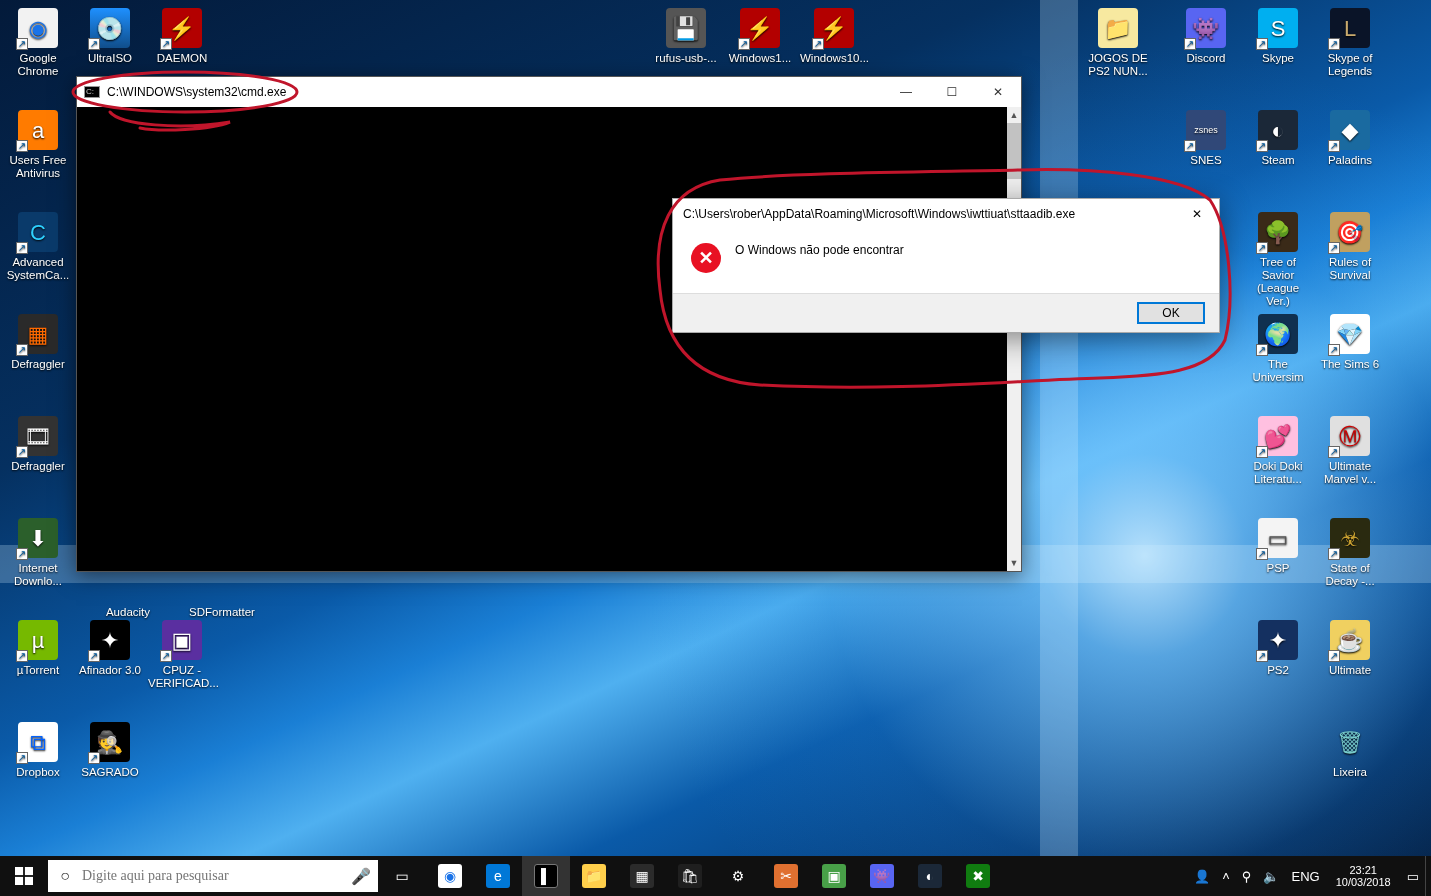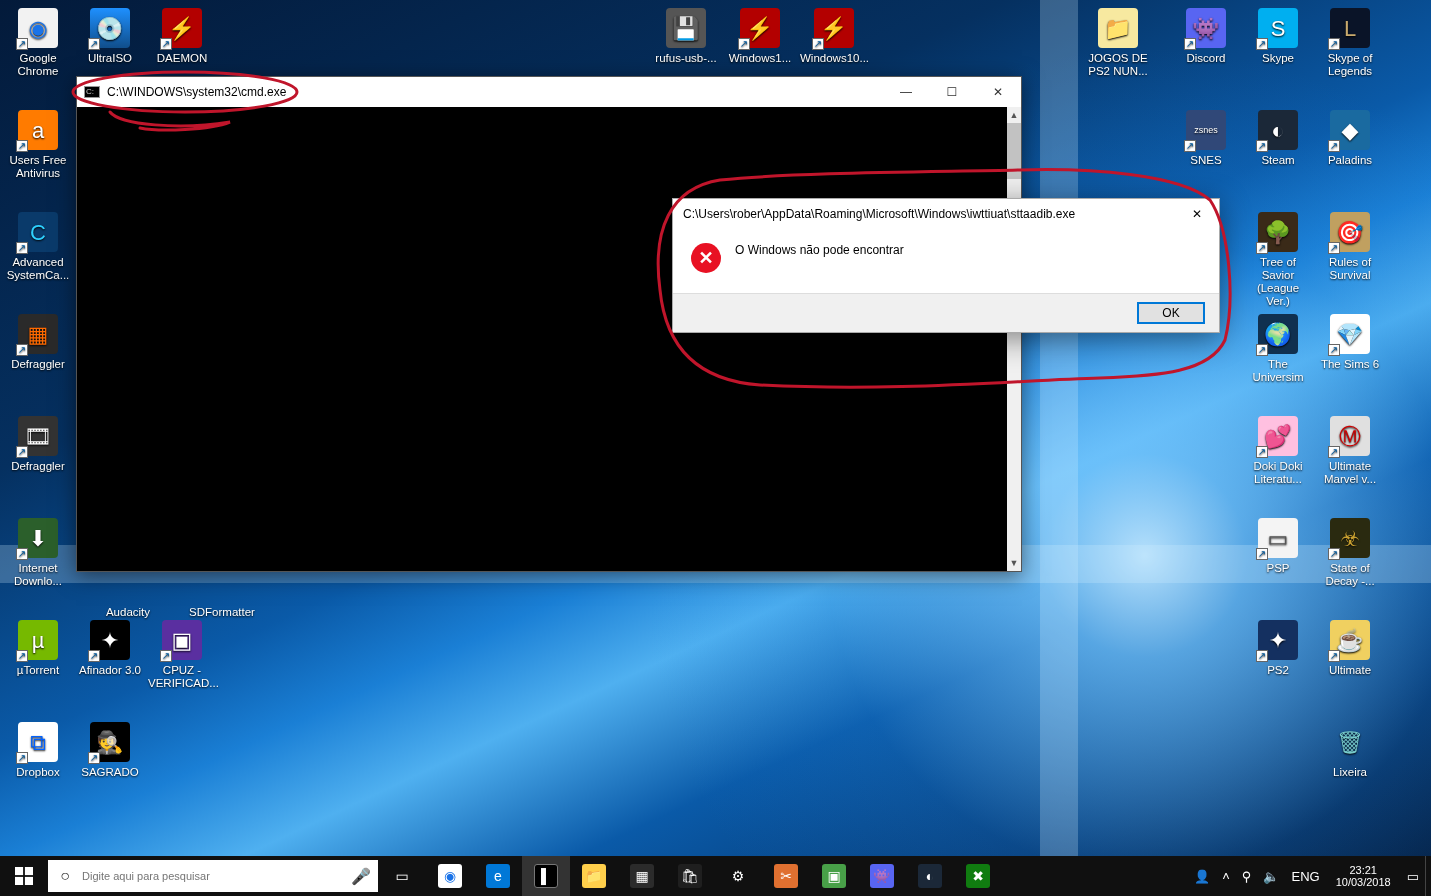--- a/index.html
+++ b/index.html
@@ -46,21 +46,21 @@
 
   
   svg.anno{position:absolute;left:0;top:0;width:1431px;height:856px;pointer-events:none;}
 
   
   .taskbar{position:absolute;left:0;right:0;bottom:0;height:40px;background:#101010;display:flex;align-items:center;color:#fff;}
   .start{width:48px;height:40px;display:flex;align-items:center;justify-content:center;}
   .start svg{width:18px;height:18px;fill:#fff;}
   .search{height:32px;width:330px;margin-left:0;background:#fff;display:flex;align-items:center;color:#555;}
   .search .o{width:34px;text-align:center;color:#333;font-size:16px;}
-  .search input{flex:1;border:none;outline:none;font-size:11px;background:transparent;color:#333;}
+  .search input{flex:1;border:none;outline:none;font-size:14px;background:transparent;color:#333;font-family:Liberation Serif, serif;}
   .search .mic{width:34px;text-align:center;color:#333;}
   .tb-btn{width:48px;height:40px;display:flex;align-items:center;justify-content:center;}
   .tb-btn .tb-ico{width:24px;height:24px;border-radius:3px;display:flex;align-items:center;justify-content:center;font-size:14px;}
   .tray{margin-left:auto;display:flex;align-items:center;height:40px;}
   .tray .ti{padding:0 6px;font-size:13px;}
   .clock{font-size:11px;text-align:center;line-height:12px;padding:0 10px;}
   .showdesk{width:6px;height:40px;border-left:1px solid #444;}
 </style>
 </head>
 <body>

